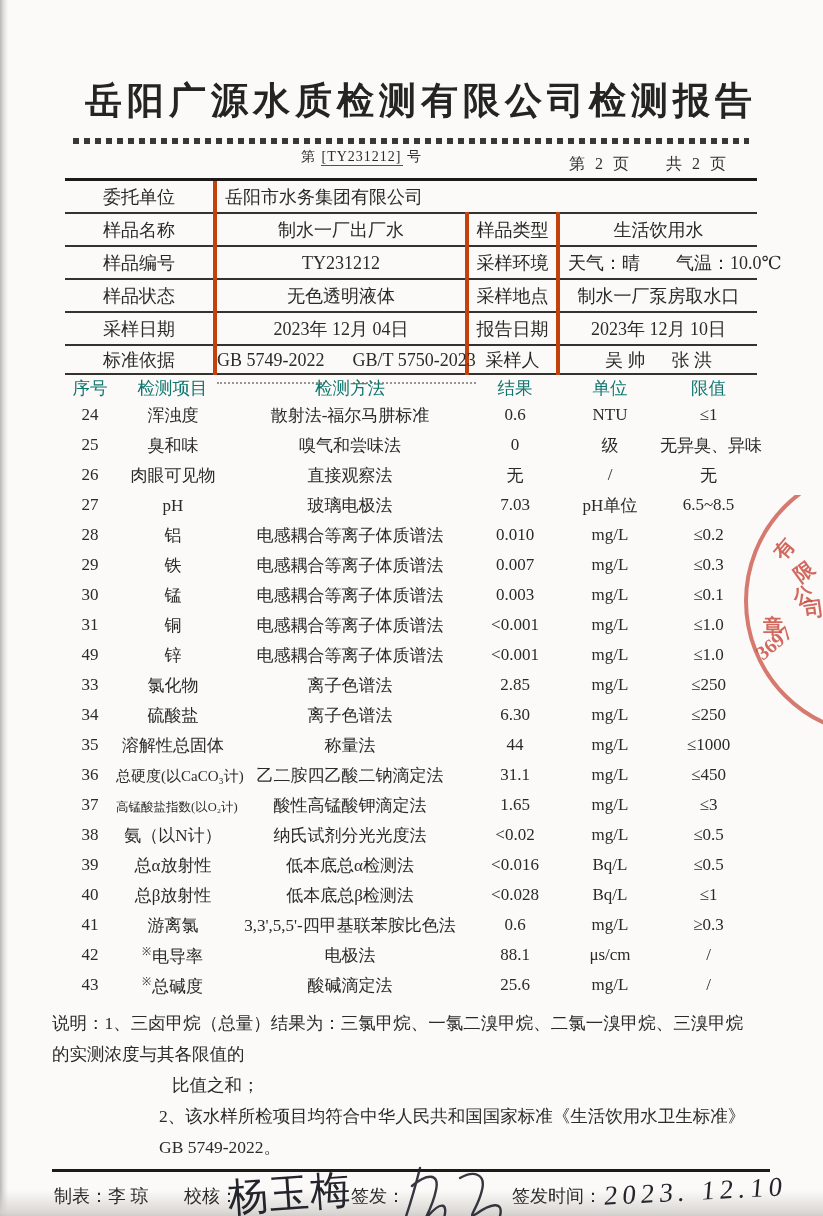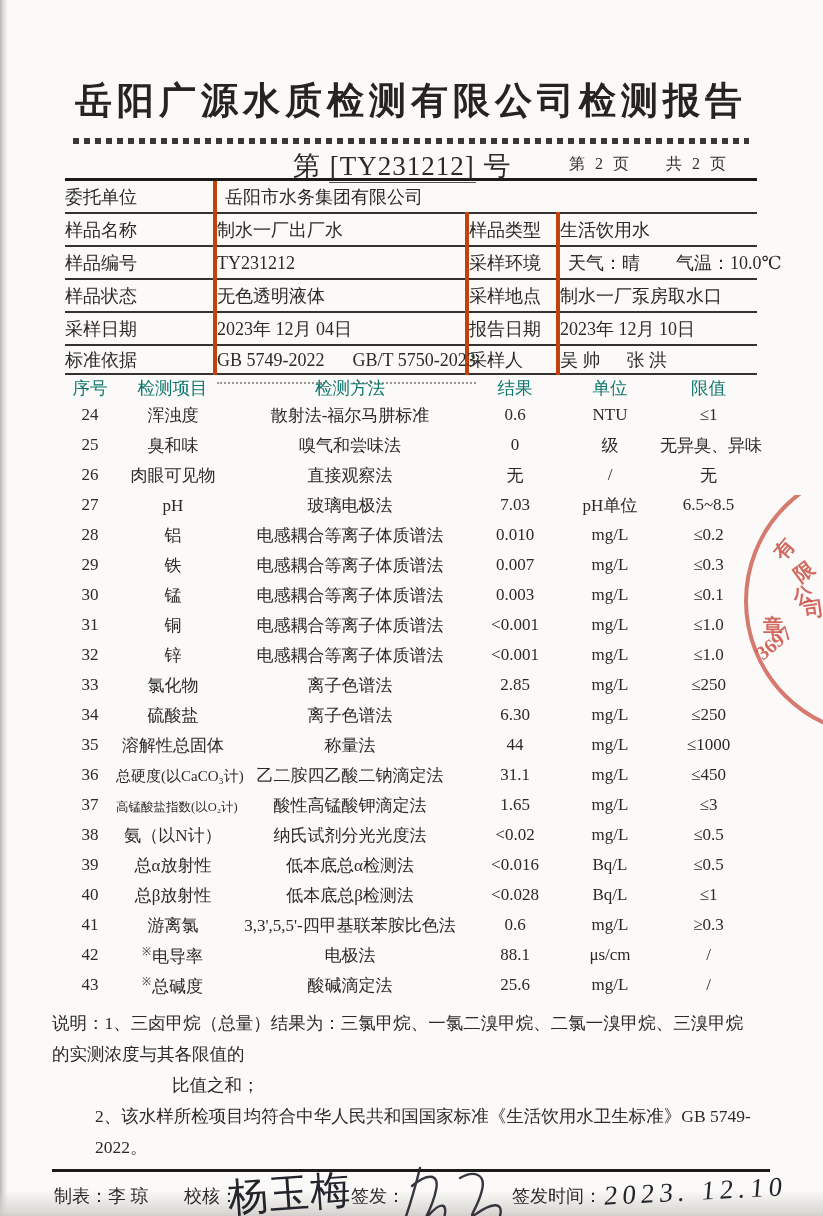--- a/index.html
+++ b/index.html
@@ -21,51 +21,51 @@
   }
   .edge-bottom{
     position:absolute;left:0;bottom:0;width:823px;height:26px;
     background:linear-gradient(180deg,rgba(251,250,248,0) 0,#d6d3cf 85%,#c9c6c2 100%);
     opacity:.85;
   }
   .content{position:relative;padding:76px 66px 0 65px;}
 
   
   .title{
-    margin:0;text-align:center;
+    margin:0;text-align:right;
     font-size:37px;font-weight:bold;letter-spacing:5px;
     color:#262422;line-height:50px;white-space:nowrap;
   }
   .dotted-rule{
     height:6px;margin:12px 8px 0 8px;
     background:repeating-linear-gradient(90deg,#3a3836 0 6px,rgba(0,0,0,0) 6px 11px);
   }
   .doc-row{
     position:relative;height:32px;margin-top:2px;
     border-bottom:3px solid #1d1b19;
   }
   .doc-no{
-    position:absolute;left:228px;top:2px;
-    font-size:27px;letter-spacing:1px;color:#2b2a28;
+    position:absolute;left:236px;top:2px;
+    font-size:14px;letter-spacing:1px;color:#2b2a28;
   }
   .doc-no-core{border-bottom:1.5px solid #55524e;padding:0 1px 1px 1px;}
   .page-info{
     position:absolute;right:28px;top:8px;
     font-size:16px;letter-spacing:3px;color:#33312e;
   }
   .page-info .gap{margin-left:34px;margin-top:47px;}
 
   
   table.info-table{
     width:692px;border-collapse:collapse;table-layout:fixed;
   }
   .info-table td{
     border-bottom:2px solid #35332f;
     font-size:18px;line-height:20px;
-    padding:0;height:31px;text-align:left;color:#2b2a28;
+    padding:0;height:31px;text-align:center;color:#2b2a28;
     white-space:nowrap;overflow:visible;
   }
   .info-table td.vline{border-left:4px solid #c2410c;}
   .info-table td.left{text-align:left;padding-left:8px;}
   .info-table tr.std-row td{height:27px;}
   .std{border-bottom:2px dotted #9a968f;padding-bottom:12px;}
   .std + .std{margin-left:28px;}
   .sampler-gap{display:inline-block;width:26px;}
 
   
@@ -81,21 +81,21 @@
     color:#2b2a28;white-space:nowrap;overflow:visible;
   }
   .res-table td.c-seq{text-align:center;}
   .pfx{font-size:11px;vertical-align:7px;margin-right:1px;}
   .item-tight{font-size:15px;}
   .item-tighter{font-size:12.5px;}
 
   
   .notes{margin:8px 0 0 -13px;font-size:17.5px;line-height:31px;color:#2b2a28;}
   .notes .n2{margin-left:120px;}
-  .notes .n3{margin-left:43px;}
+  .notes .n3{margin-left:107px;}
 
   
   .footer{
     position:relative;height:120px;margin-left:-13px;margin-right:-13px;
     border-top:3px solid #1d1b19;margin-top:6px;
   }
   .footer .f-label{position:absolute;font-size:18px;color:#2b2a28;white-space:nowrap;}
   .f-make{left:2px;top:12px;}
   .f-check-label{left:132px;top:12px;}
   .f-sign-label{left:299px;top:12px;}
@@ -276,21 +276,21 @@
   <tr>
     <td class="c-seq">31</td>
     <td class="c-item"><span class="pfx"></span><span class="item-txt">铜</span></td>
     <td class="c-method">电感耦合等离子体质谱法</td>
     <td class="c-result">&lt;0.001</td>
     <td class="c-unit">mg/L</td>
     <td class="c-limit">≤1.0</td>
   </tr>
 
   <tr>
-    <td class="c-seq">32</td>
+    <td class="c-seq">49</td>
     <td class="c-item"><span class="pfx"></span><span class="item-txt">锌</span></td>
     <td class="c-method">电感耦合等离子体质谱法</td>
     <td class="c-result">&lt;0.001</td>
     <td class="c-unit">mg/L</td>
     <td class="c-limit">≤1.0</td>
   </tr>
 
   <tr>
     <td class="c-seq">33</td>
     <td class="c-item"><span class="pfx"></span><span class="item-txt">氯化物</span></td>

